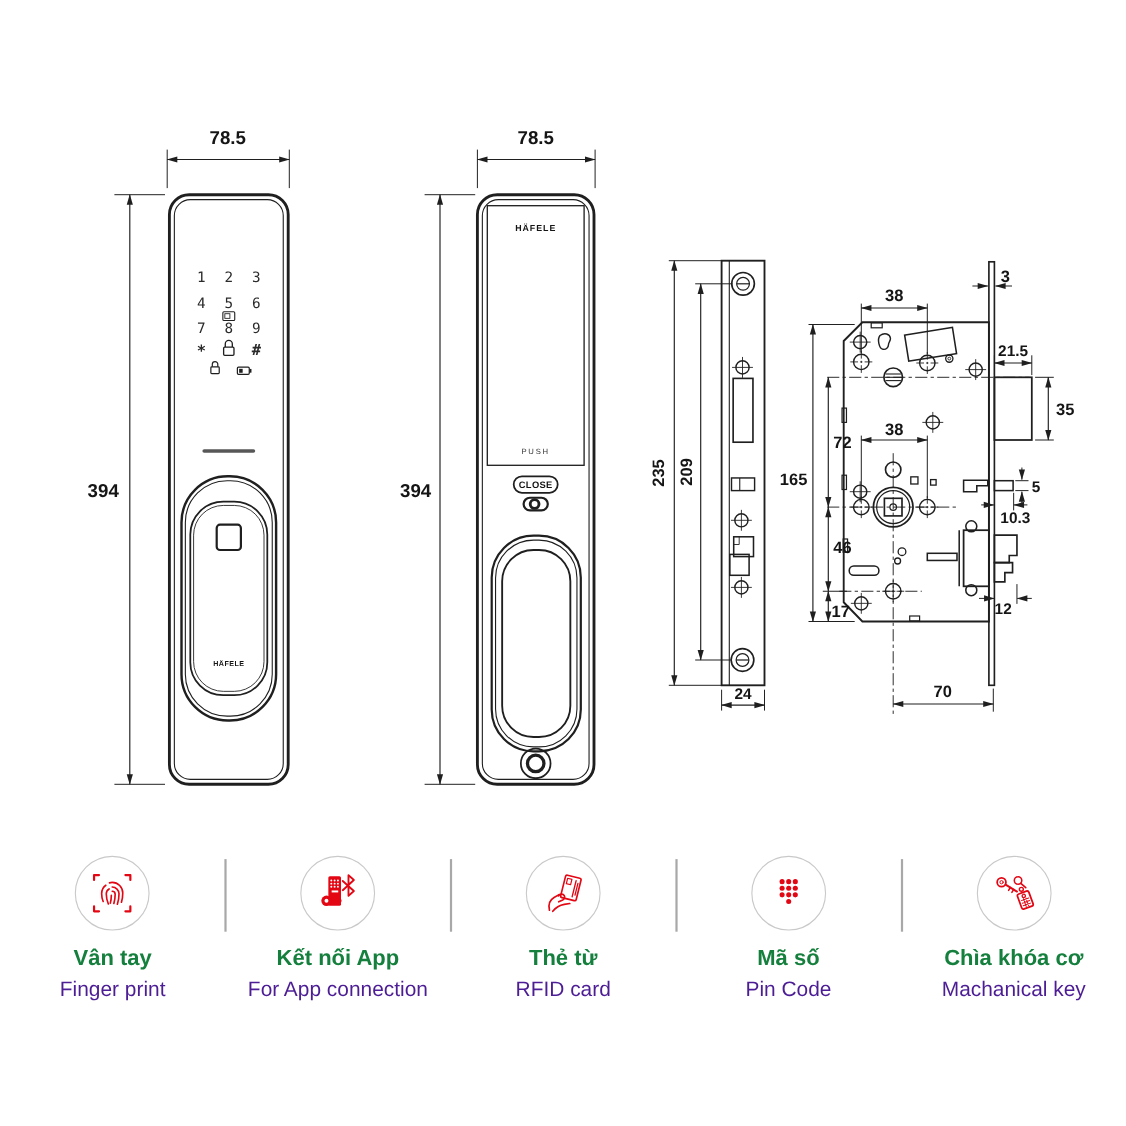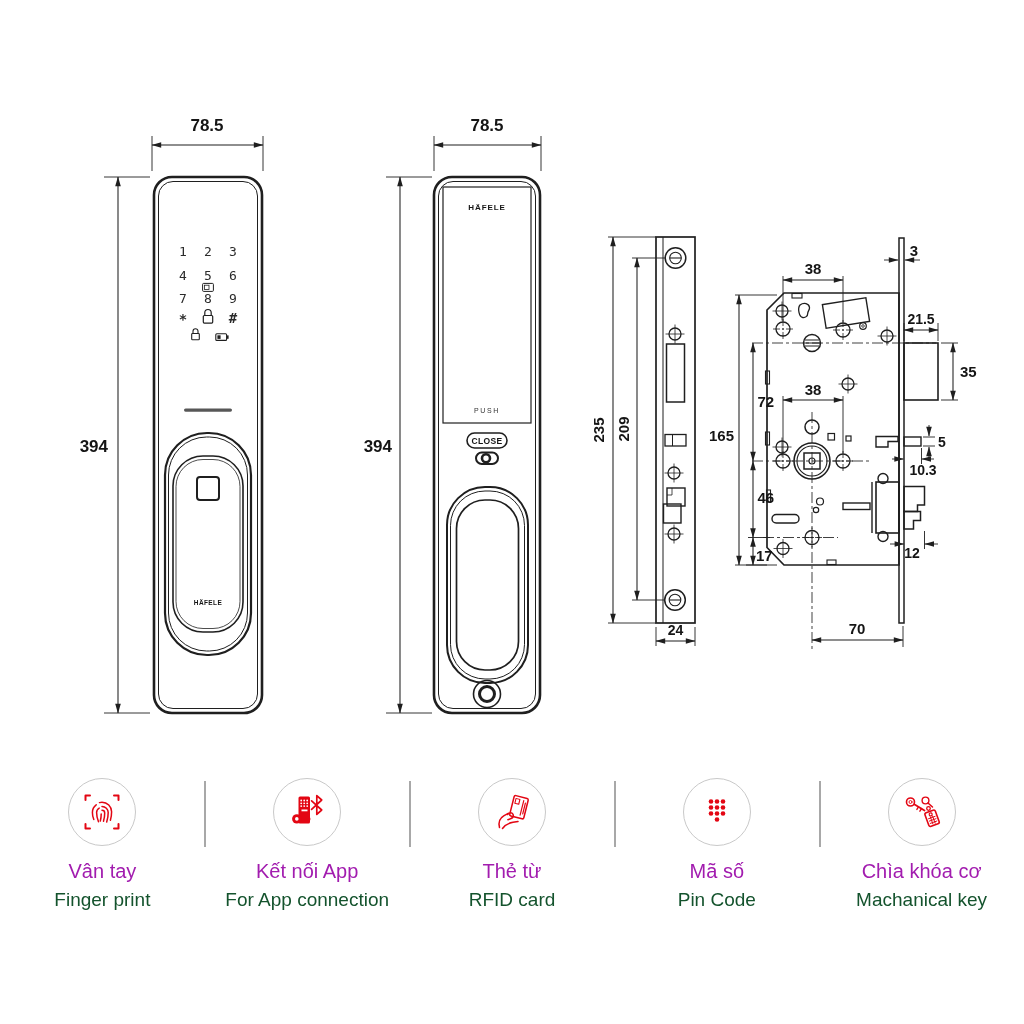--- a/index.html
+++ b/index.html
@@ -23,22 +23,22 @@
   .brand-sm{font-weight:bold;font-size:6.5px;letter-spacing:.4px;}
   .brand-md{font-weight:bold;font-size:8px;letter-spacing:.9px;}
   .lbl-sm{font-size:7px;letter-spacing:1.6px;fill:#333;}
   .close-t{font-weight:bold;font-size:8.5px;letter-spacing:.3px;}
   .mid{text-anchor:middle}.enda{text-anchor:end}
   
   .features{position:absolute;left:0;top:778px;width:1024px;display:flex;}
   .feature{flex:1 1 0;display:flex;flex-direction:column;align-items:center;}
   .feature-circle{width:68px;height:68px;border:1.5px solid #c9c9c9;border-radius:50%;
                   background:#fff;display:flex;align-items:center;justify-content:center;box-sizing:border-box;}
-  .vi{margin-top:14px;font-weight:normal;font-size:20px;color:#a21caf;}
-  .en{margin-top:6px;font-size:19px;color:#14532d;}
+  .vi{margin-top:14px;font-weight:bold;font-size:20px;color:#15803d;}
+  .en{margin-top:6px;font-size:19px;color:#4c1d95;}
   .divider{position:absolute;top:781px;width:1.5px;height:66px;background:#a8a8a8;}
   .ic{stroke:#e30613;fill:none;stroke-linecap:round;stroke-linejoin:round;}
   .icf{fill:#e30613;stroke:none;}
 </style>
 </head>
 <body>
 
 <div class="canvas">
 
 <svg width="1024" height="768" viewBox="0 0 1024 768" style="position:absolute;left:0;top:0">

